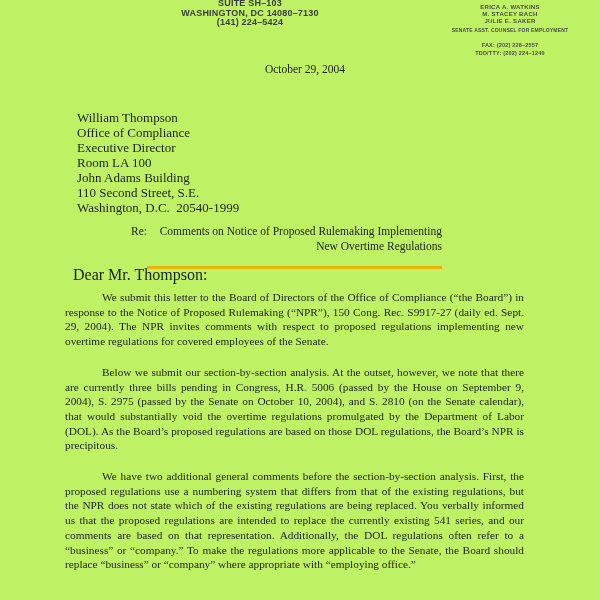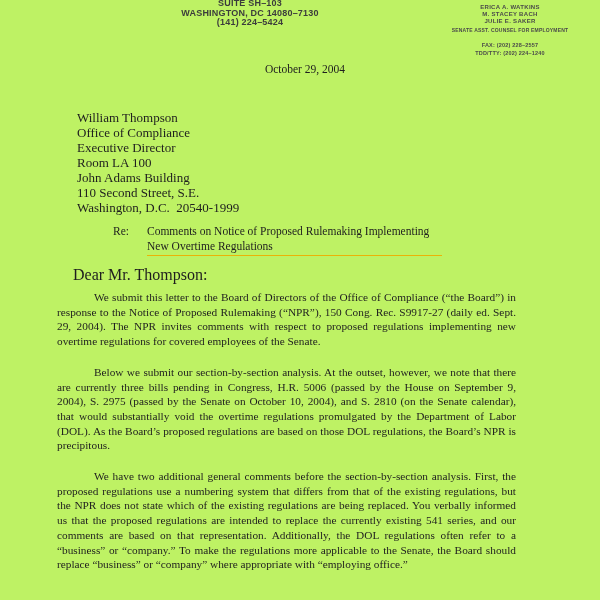--- a/index.html
+++ b/index.html
@@ -81,41 +81,42 @@
     line-height: 15px;
   }
 
   
   .subject {
     position: absolute;
     top: 224px;
     left: 113px;
     font-size: 11.5px;
     line-height: 15px;
+    text-align: right;
   }
   .subject-row { display: flex; }
   .subject-label { width: 34px; flex: 0 0 34px; }
   .subject-underlined {
     display: inline-block;
     width: 295px;
-    border-bottom: 1px solid #eab308;
-    padding-bottom: 1px;
+    border-bottom: 3px solid #eab308;
+    padding-bottom: 12px;
   }
 
   
   .salutation {
     position: absolute;
     top: 266px;
     left: 73px;
     font-size: 16px;
   }
   .letter-body {
     position: absolute;
     top: 290px;
-    left: 57px;
+    left: 65px;
     width: 459px;
     font-size: 11.3px;
     line-height: 14.7px;
     text-align: justify;
   }
   .letter-body p {
     margin: 0 0 16px 0;
     text-indent: 37px;
   }
 </style>

